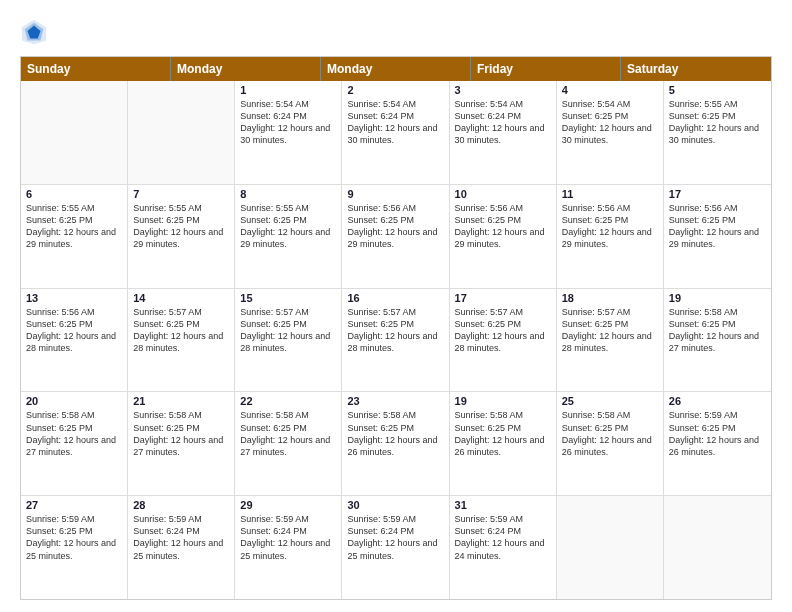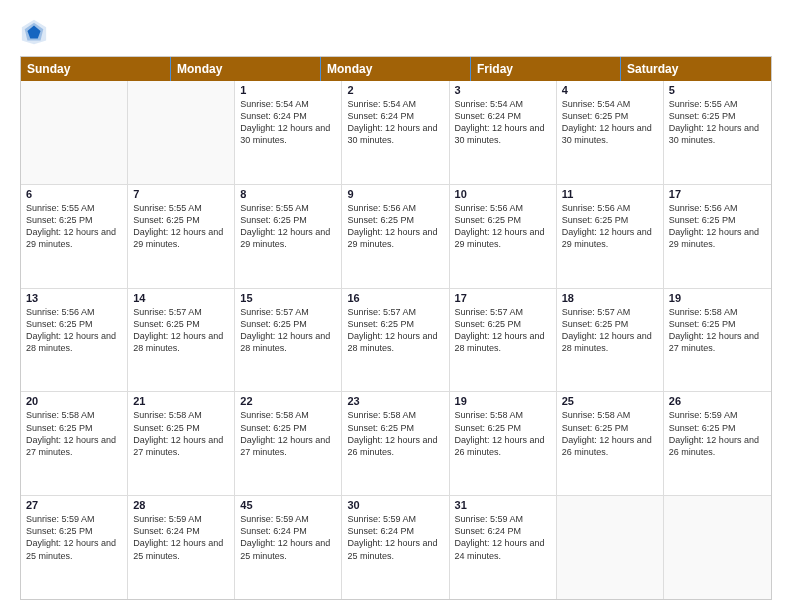--- a/index.html
+++ b/index.html
@@ -318,21 +318,21 @@
 Sunset: 6:25 PM
 Daylight: 12 hours and 25 minutes.</div>
           </div>
           <div class="cal-cell">
             <div class="day-num">28</div>
             <div class="day-info" style="white-space: pre-line;">Sunrise: 5:59 AM
 Sunset: 6:24 PM
 Daylight: 12 hours and 25 minutes.</div>
           </div>
           <div class="cal-cell">
-            <div class="day-num">45</div>
+            <div class="day-num">29</div>
             <div class="day-info" style="white-space: pre-line;">Sunrise: 5:59 AM
 Sunset: 6:24 PM
 Daylight: 12 hours and 25 minutes.</div>
           </div>
           <div class="cal-cell">
             <div class="day-num">30</div>
             <div class="day-info" style="white-space: pre-line;">Sunrise: 5:59 AM
 Sunset: 6:24 PM
 Daylight: 12 hours and 25 minutes.</div>
           </div>

